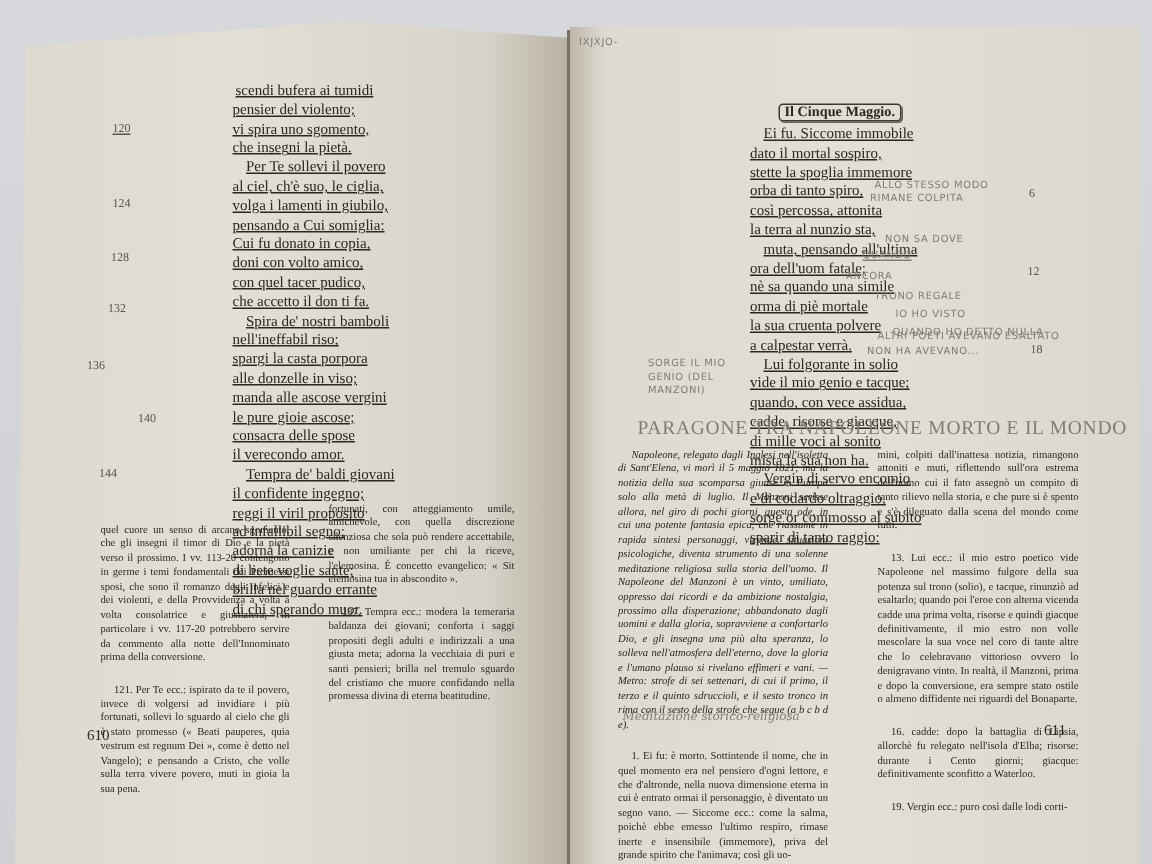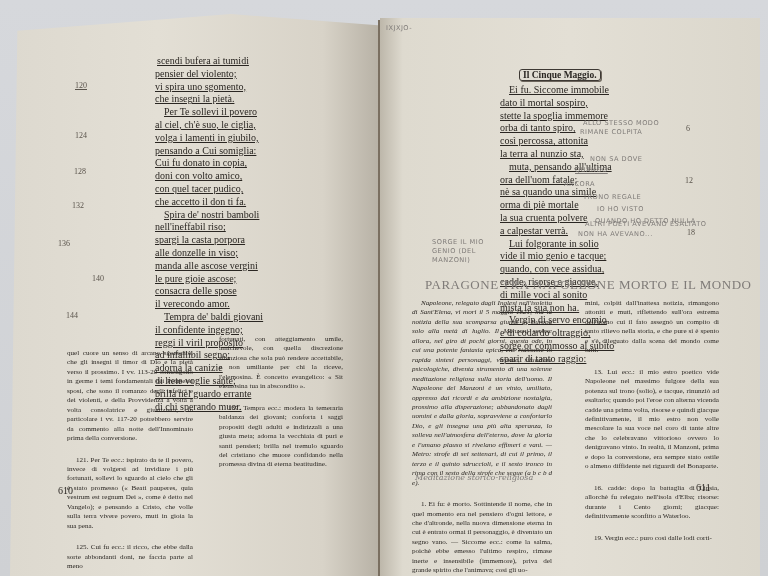--- a/index.html
+++ b/index.html
@@ -83,21 +83,20 @@
 <span class="abs linenum" style="left:75px; top:131px;">124</span>
 <span class="abs linenum" style="left:74px; top:167px;">128</span>
 <span class="abs linenum" style="left:72px; top:201px;">132</span>
 <span class="abs linenum" style="left:58px; top:239px;">136</span>
 <span class="abs linenum" style="left:69px; top:274px;margin-left:23px;">140</span>
 <span class="abs linenum" style="left:66px; top:311px;">144</span>
 
 <div class="abs note" style="left:55px; top:337px; width:150px;">
   <p style="text-indent:0">quel cuore un senso di arcano sgomento, che gli insegni il timor di Dio e la pietà verso il prossimo. I vv. 113-20 contengono in germe i temi fondamentali dei Promessi sposi, che sono il romanzo degli infelici e dei violenti, e della Provvidenza a volta a volta consolatrice e giustiziera; in particolare i vv. 117-20 potrebbero servire da commento alla notte dell'Innominato prima della conversione.</p>
   <p>121. Per Te ecc.: ispirato da te il povero, invece di volgersi ad invidiare i più fortunati, sollevi lo sguardo al cielo che gli è stato promesso (« Beati pauperes, quia vestrum est regnum Dei », come è detto nel Vangelo); e pensando a Cristo, che volle sulla terra vivere povero, muti in gioia la sua pena.</p>
-  <p>125. Cui fu ecc.: il ricco, che ebbe dalla sorte abbondanti doni, ne faccia parte al meno</p>
 </div>
 <div class="abs note" style="left:207px; top:323px; width:148px;">
   <p style="text-indent:0">fortunati, con atteggiamento umile, amichevole, con quella discrezione silenziosa che sola può rendere accettabile, e non umiliante per chi la riceve, l'elemosina. È concetto evangelico: « Sit elemosina tua in abscondito ».</p>
   <p>137. Tempra ecc.: modera la temeraria baldanza dei giovani; conforta i saggi propositi degli adulti e indirizzali a una giusta meta; adorna la vecchiaia di puri e santi pensieri; brilla nel tremulo sguardo del cristiano che muore confidando nella promessa divina di eterna beatitudine.</p>
 </div>
 <span class="abs pagenum" style="left:58px; top:485px;">610</span>
 
 <span class="abs pencil" style="left:386px; top:24px;">IXJXJO-</span>
 
 <div class="abs title-box" style="left:519px; top:69px;">Il Cinque Maggio.</div>

